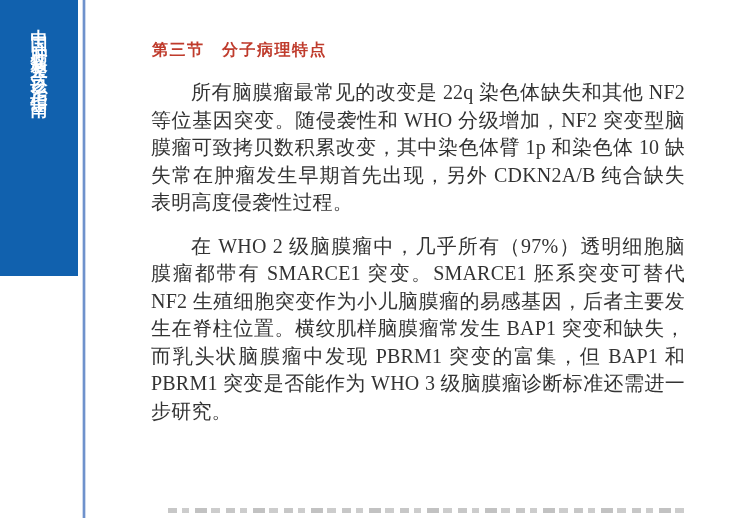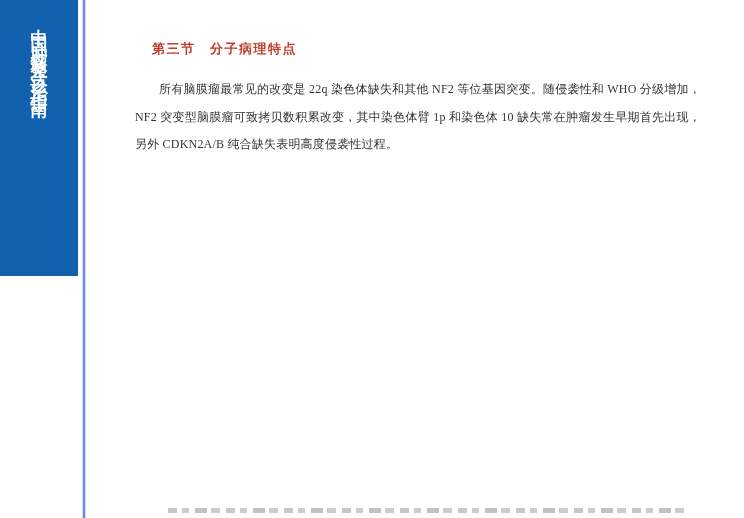--- a/index.html
+++ b/index.html
@@ -51,28 +51,28 @@
   }
   
   .content {
     position: absolute;
     left: 135px;
     top: 40px;
     width: 566px;
   }
   .section-title {
     margin: 0 0 18px 17px;
-    font-size: 13px;
+    font-size: 16px;
     font-weight: bold;
     letter-spacing: 1.5px;
     color: #bf3b2c;
   }
   .body-par {
-    margin: 0;
-    font-size: 12px;
+    margin: 16px;
+    font-size: 20px;
     line-height: 27.5px;
     color: #333333;
     text-align: justify;
     text-indent: 2em;
     letter-spacing: 0.2px;
   }
   
   .clipped-next-line {
     position: absolute;
     left: 168px;
@@ -98,17 +98,18 @@
   </div>
 
   <div class="divider-line"></div>
 
   <div class="content">
     <h2 class="section-title">第三节　分子病理特点</h2>
 
     <p class="body-par">所有脑膜瘤最常见的改变是 22q 染色体缺失和其他 NF2 等位基因突变。随侵袭性和 WHO 分级增加，NF2 突变型脑膜瘤可致拷贝数积累改变，其中染色体臂 1p 和染色体 10 缺失常在肿瘤发生早期首先出现，另外 CDKN2A/B 纯合缺失表明高度侵袭性过程。</p>
 
 
+    <p class="body-par">在 WHO 2 级脑膜瘤中，几乎所有（97%）透明细胞脑膜瘤都带有 SMARCE1 突变。SMARCE1 胚系突变可替代 NF2 生殖细胞突变作为小儿脑膜瘤的易感基因，后者主要发生在脊柱位置。横纹肌样脑膜瘤常发生 BAP1 突变和缺失，而乳头状脑膜瘤中发现 PBRM1 突变的富集，但 BAP1 和 PBRM1 突变是否能作为 WHO 3 级脑膜瘤诊断标准还需进一步研究。</p>
   </div>
 
   <div class="clipped-next-line"></div>
 
 </div>
 
 </body></html>

